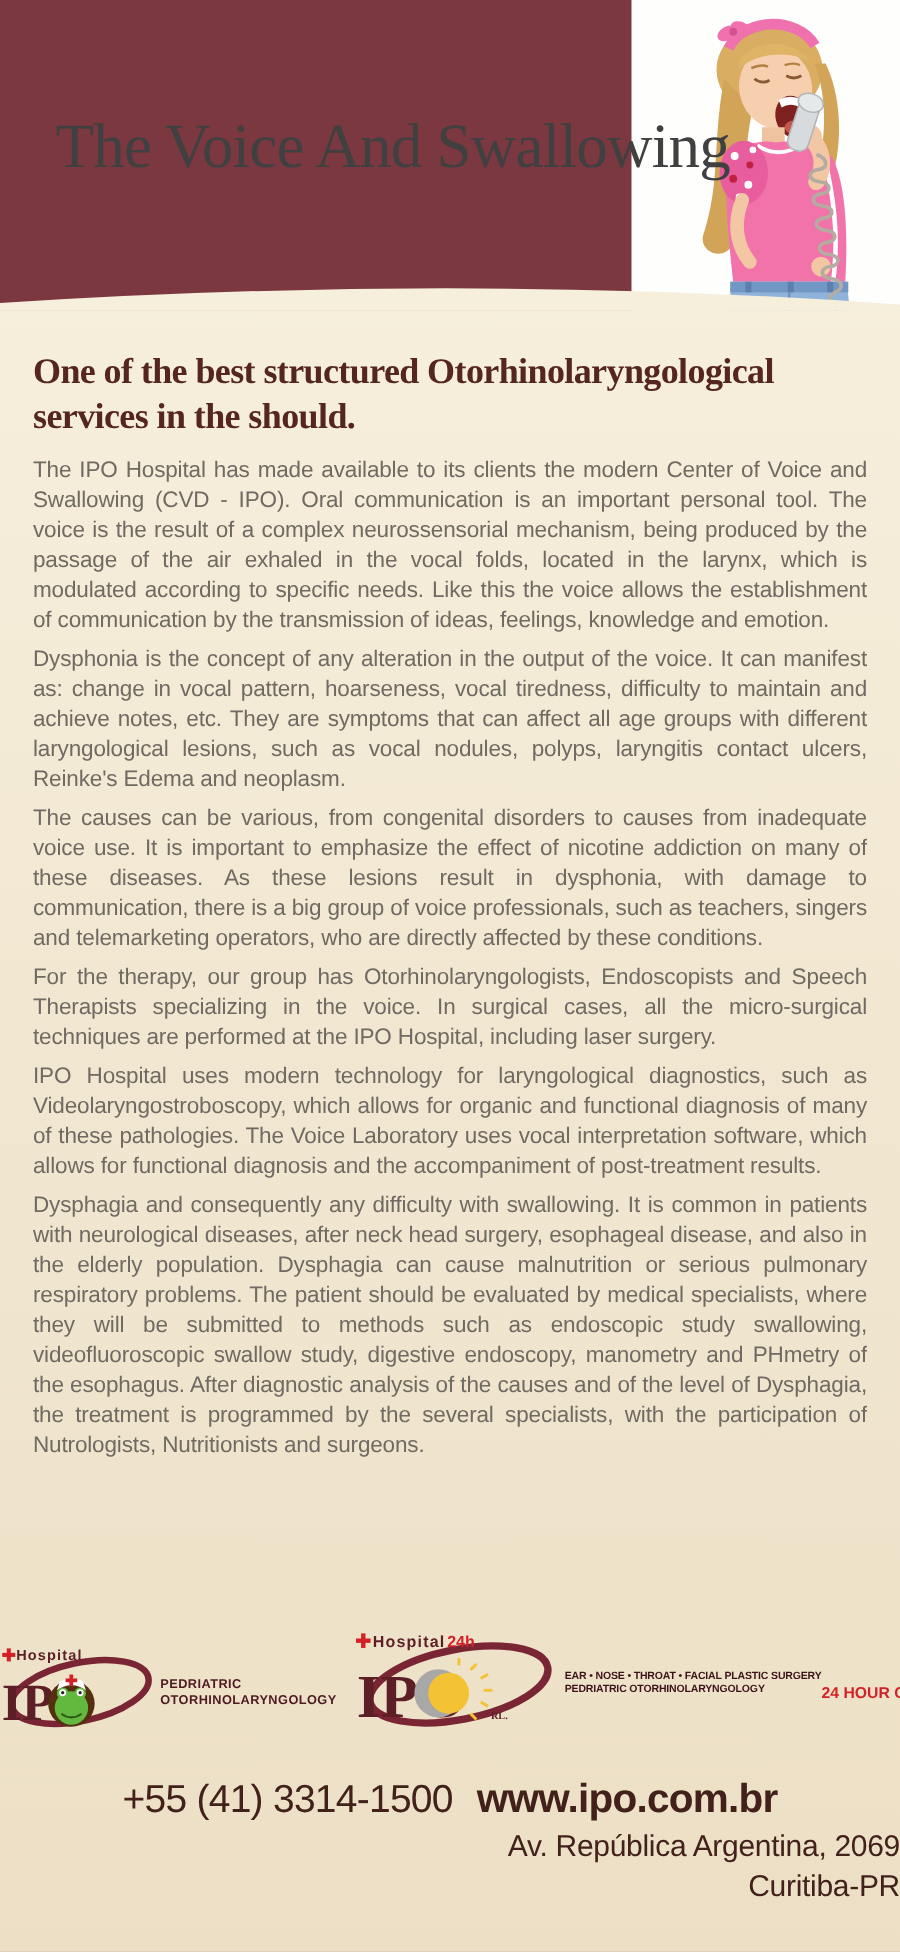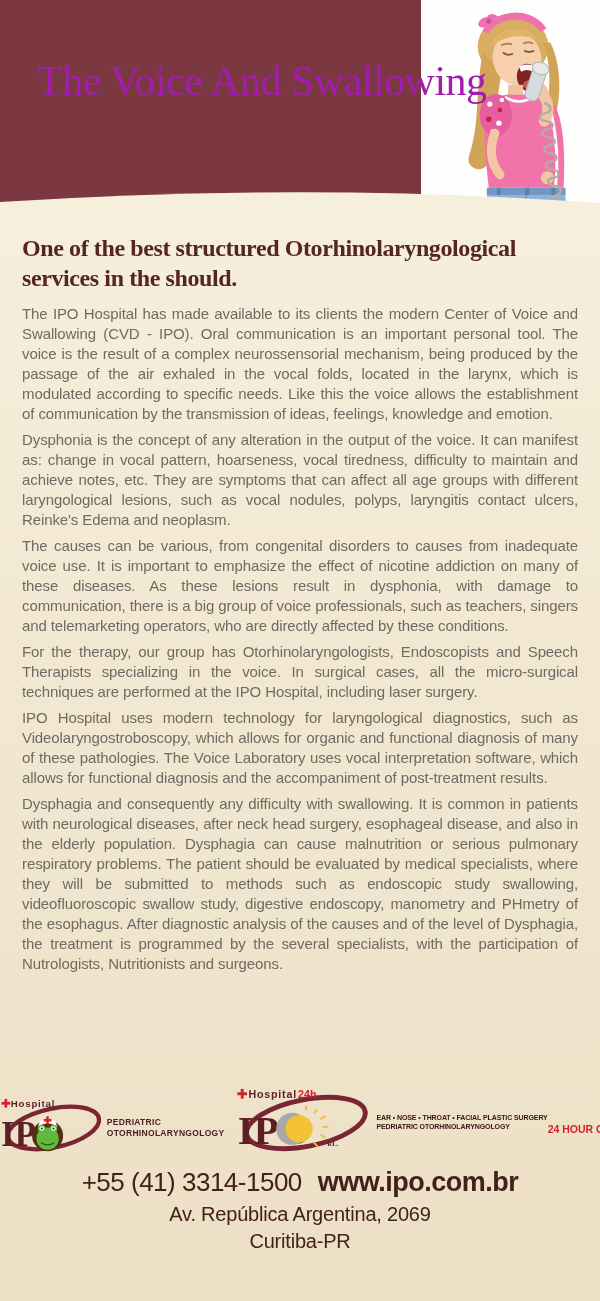--- a/index.html
+++ b/index.html
@@ -2,23 +2,23 @@
 <html><head>
 <meta charset="utf-8">
 <style>
   * { margin:0; padding:0; box-sizing:border-box; }
   body { background:#888; font-family:"Liberation Sans", sans-serif; }
   .page { width:600px; height:1301px; margin:0 auto; position:relative; overflow:hidden; background:#f2e8d3; }
 
   
   .header { position:relative; height:207px; background:#fefefd; overflow:hidden; }
   .maroon-panel { position:absolute; left:0; top:0; width:421px; height:207px; background:#7c3840; }
-  .page-title { position:absolute; left:37px; top:57px; z-index:2;
+  .page-title { position:absolute; left:37px; top:74px; z-index:2;
     font-family:"Liberation Serif", serif; font-weight:normal;
-    font-size:42px; line-height:49px; color:#a21caf; letter-spacing:-0.5px; }
+    font-size:42px; line-height:49px; color:#404040; letter-spacing:-0.5px; }
   .photo-area { position:absolute; right:0; top:0; width:179px; height:207px; z-index:1; }
   .curve-divider { position:absolute; left:0; bottom:-1px; width:600px; height:32px; z-index:5; }
 
   
   .body-section { position:relative; height:1094px; padding:26px 22px 0;
     background:linear-gradient(180deg,#f6efdc 0%, #f2e8d2 40%, #ecdfc5 100%); }
   .intro-heading { font-family:"Liberation Serif", serif; font-weight:bold;
     font-size:24px; line-height:30px; letter-spacing:-0.4px; color:#55261d;
     margin-bottom:11px; white-space:nowrap; }
   .intro-heading span { display:block;font-family:Liberation Serif, serif; }
@@ -31,21 +31,21 @@
   .logo-row { display:flex; justify-content:center; align-items:flex-end; gap:6px; }
   .logo { display:flex; flex-direction:row; align-items:center; }
   .logo svg { display:block; }
   .cap-serif { font-family:"Liberation Serif", serif; font-variant:small-caps; font-weight:normal;
     color:#4d1a22; text-align:right; line-height:1.12; white-space:nowrap; }
   .cap-sans { font-weight:bold; color:#4d1a22; text-align:left; line-height:1.25; white-space:nowrap; }
   .cap-red { font-weight:bold; color:#d42127; text-align:center; white-space:nowrap; }
   .brand-text { font-family:"Liberation Serif", serif; font-weight:bold; fill:#5c1f26; }
   .hosp-text { font-family:"Liberation Sans", sans-serif; font-weight:bold; fill:#5c1f26; }
 
-  .contact { text-align:center; margin-top:9px; color:#42211b; }
+  .contact { text-align:right; margin-top:26px; color:#42211b; }
   .contact-line1 { display:flex; justify-content:center; align-items:baseline; gap:16px; }
   .phone { font-size:26px; letter-spacing:-0.5px; }
   .website { font-size:27px; font-weight:bold; letter-spacing:-0.5px; }
   .address { font-size:20px; margin-top:5px; letter-spacing:-0.2px; }
   .city { font-size:20px; margin-top:4px; letter-spacing:-0.2px; }
 </style>
 </head>
 <body>
 
 <div class="page">

